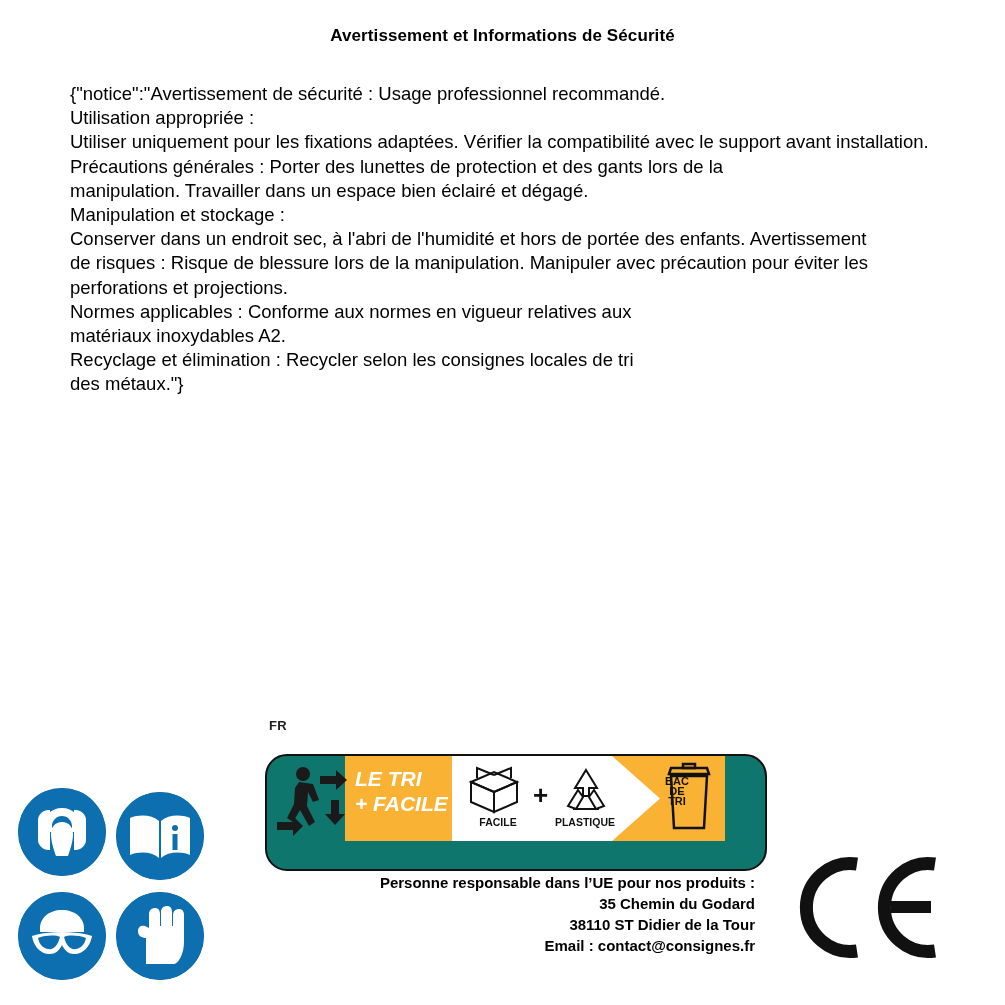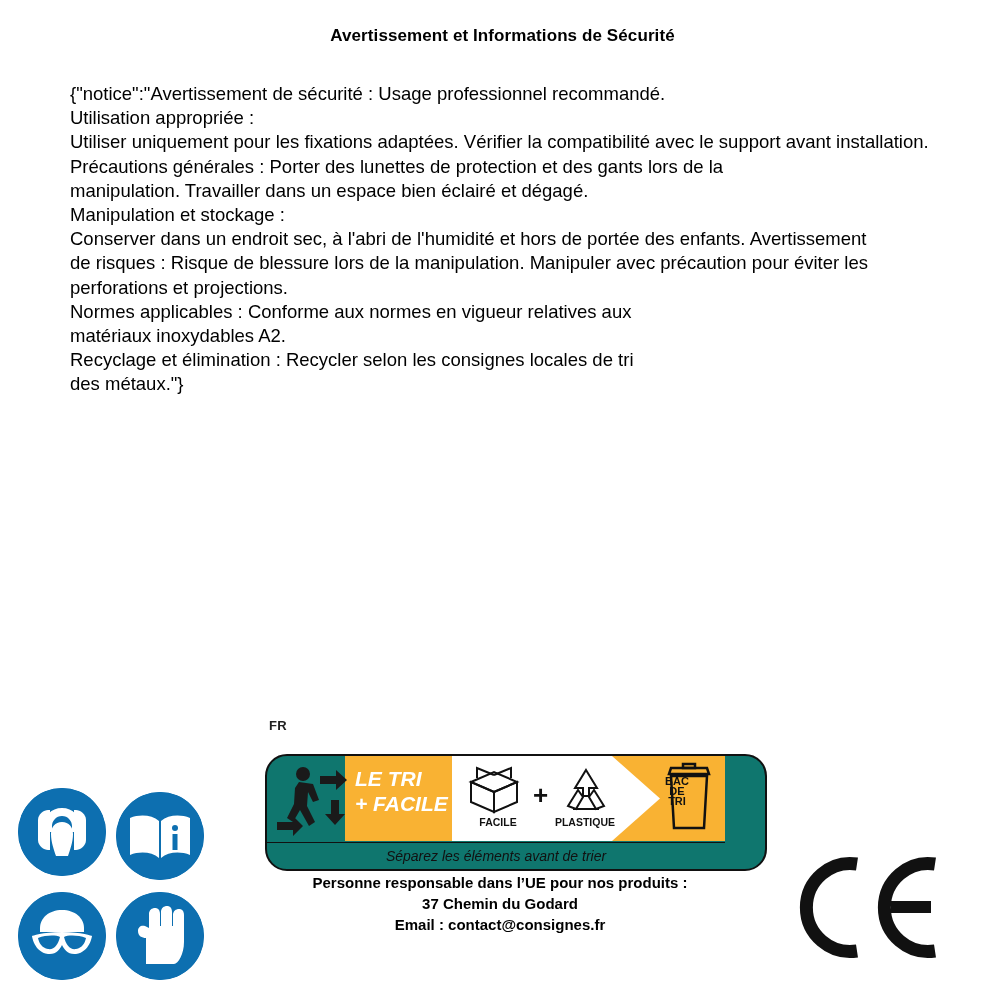--- a/index.html
+++ b/index.html
@@ -189,21 +189,21 @@
     width: 150px;
     height: 105px;
   }
 
   
   .responsible {
     position: absolute;
     left: 245px;
     top: 872px;
     width: 510px;
-    text-align: center;
+    text-align: right;
     font-size: 15px;
     font-weight: bold;
     line-height: 21px;
     color: #000;
   }
   .responsible .ln { display: block; }
 </style>
 </head>
 <body>
 
@@ -317,29 +317,29 @@
         <path d="M12 14 L48 14 L45 66 L15 66 Z" fill="none" stroke="#111" stroke-width="2.5"></path>
         <path d="M24 2 L36 2 L36 6 L24 6 Z" fill="none" stroke="#111" stroke-width="2.5"></path>
       </svg>
     </div>
     <div class="tri-bac-text">
       <span>BAC</span><br>
       <span>DE</span><br>
       <span>TRI</span>
     </div>
 
-    <div class="tri-bottom">Séparez les éléments avant de trier</div>
   </div>
 </div>
 
 <div class="ce-mark">
   <svg width="150" height="105" viewBox="0 0 150 105" aria-hidden="true">
     <path d="M62 9 A44 44 0 1 0 62 96" fill="none" stroke="#111111" stroke-width="13"></path>
     <path d="M140 9 A44 44 0 1 0 140 96" fill="none" stroke="#111111" stroke-width="13"></path>
     <rect x="96" y="46" width="40" height="12" fill="#111111"></rect>
   </svg>
 </div>
 
 <div class="responsible">
   <span class="ln"><span>Personne responsable dans l’</span><span>UE</span><span> pour nos produits :</span></span>
-  <span class="ln">37 Chemin du Godard</span>
+  <span class="ln">35 Chemin du Godard</span>
+  <span class="ln">38110 ST Didier de la Tour</span>
   <span class="ln">Email : contact@consignes.fr</span>
 </div>
 
 </body></html>

